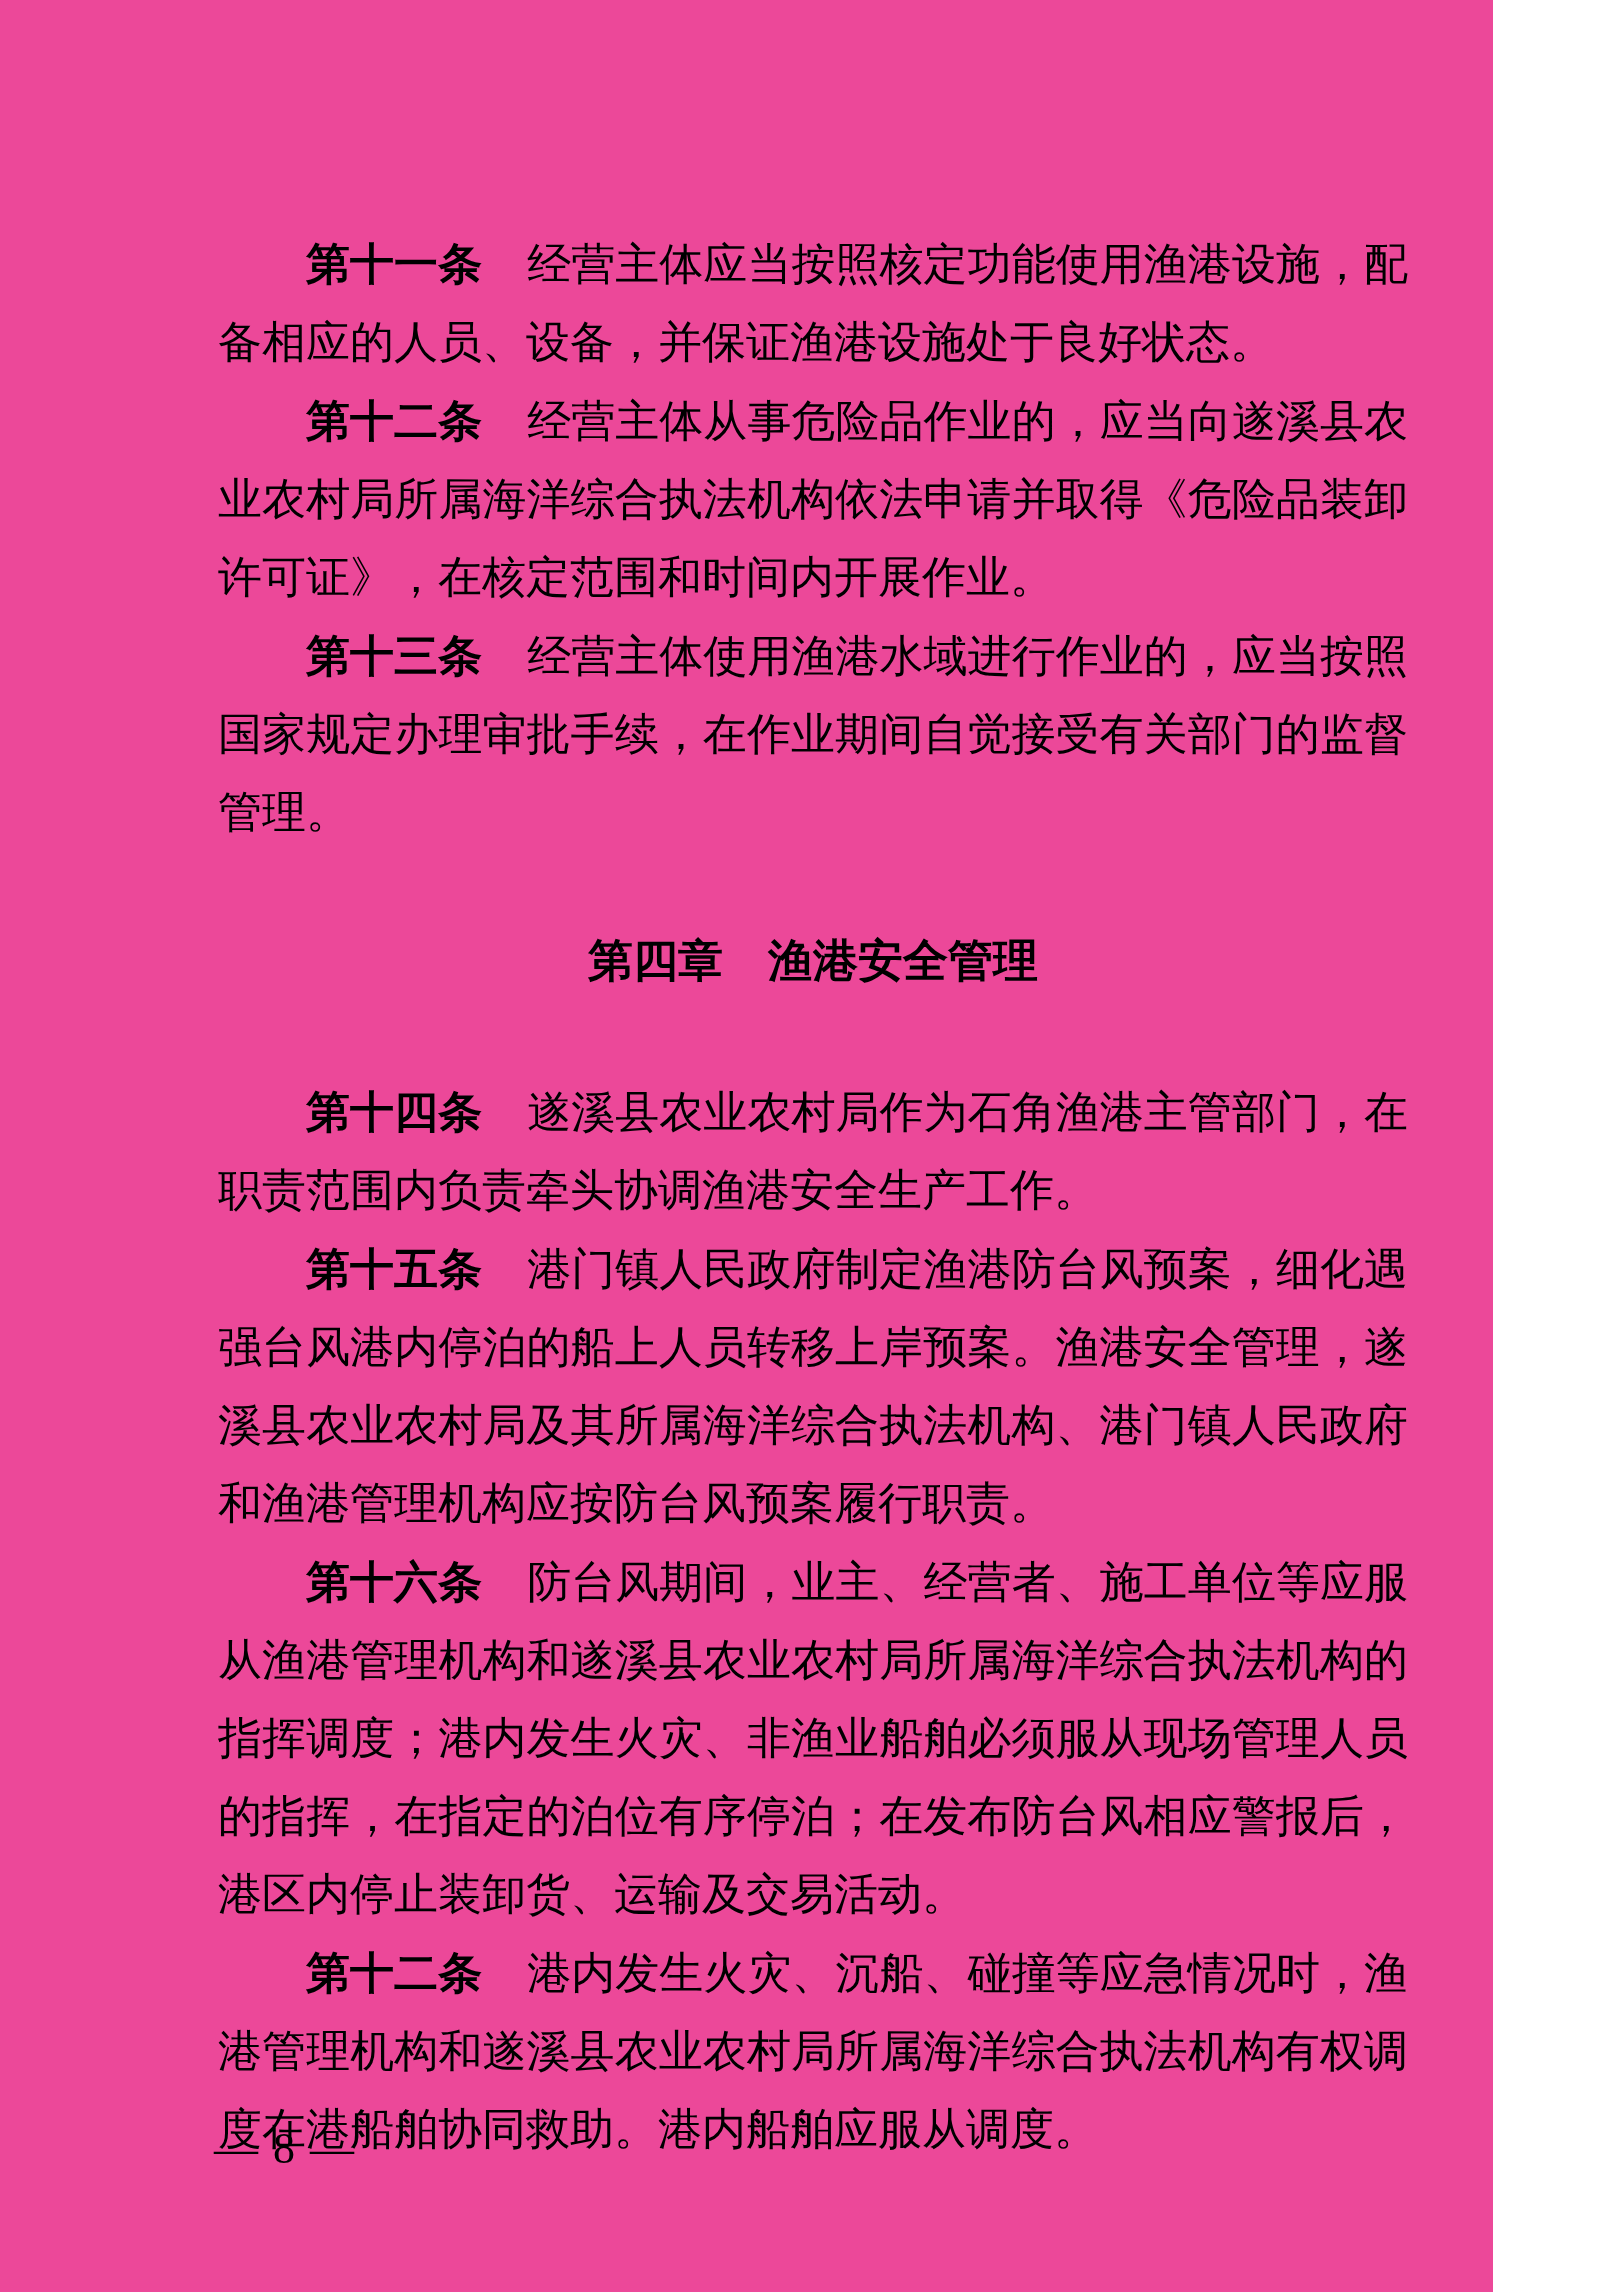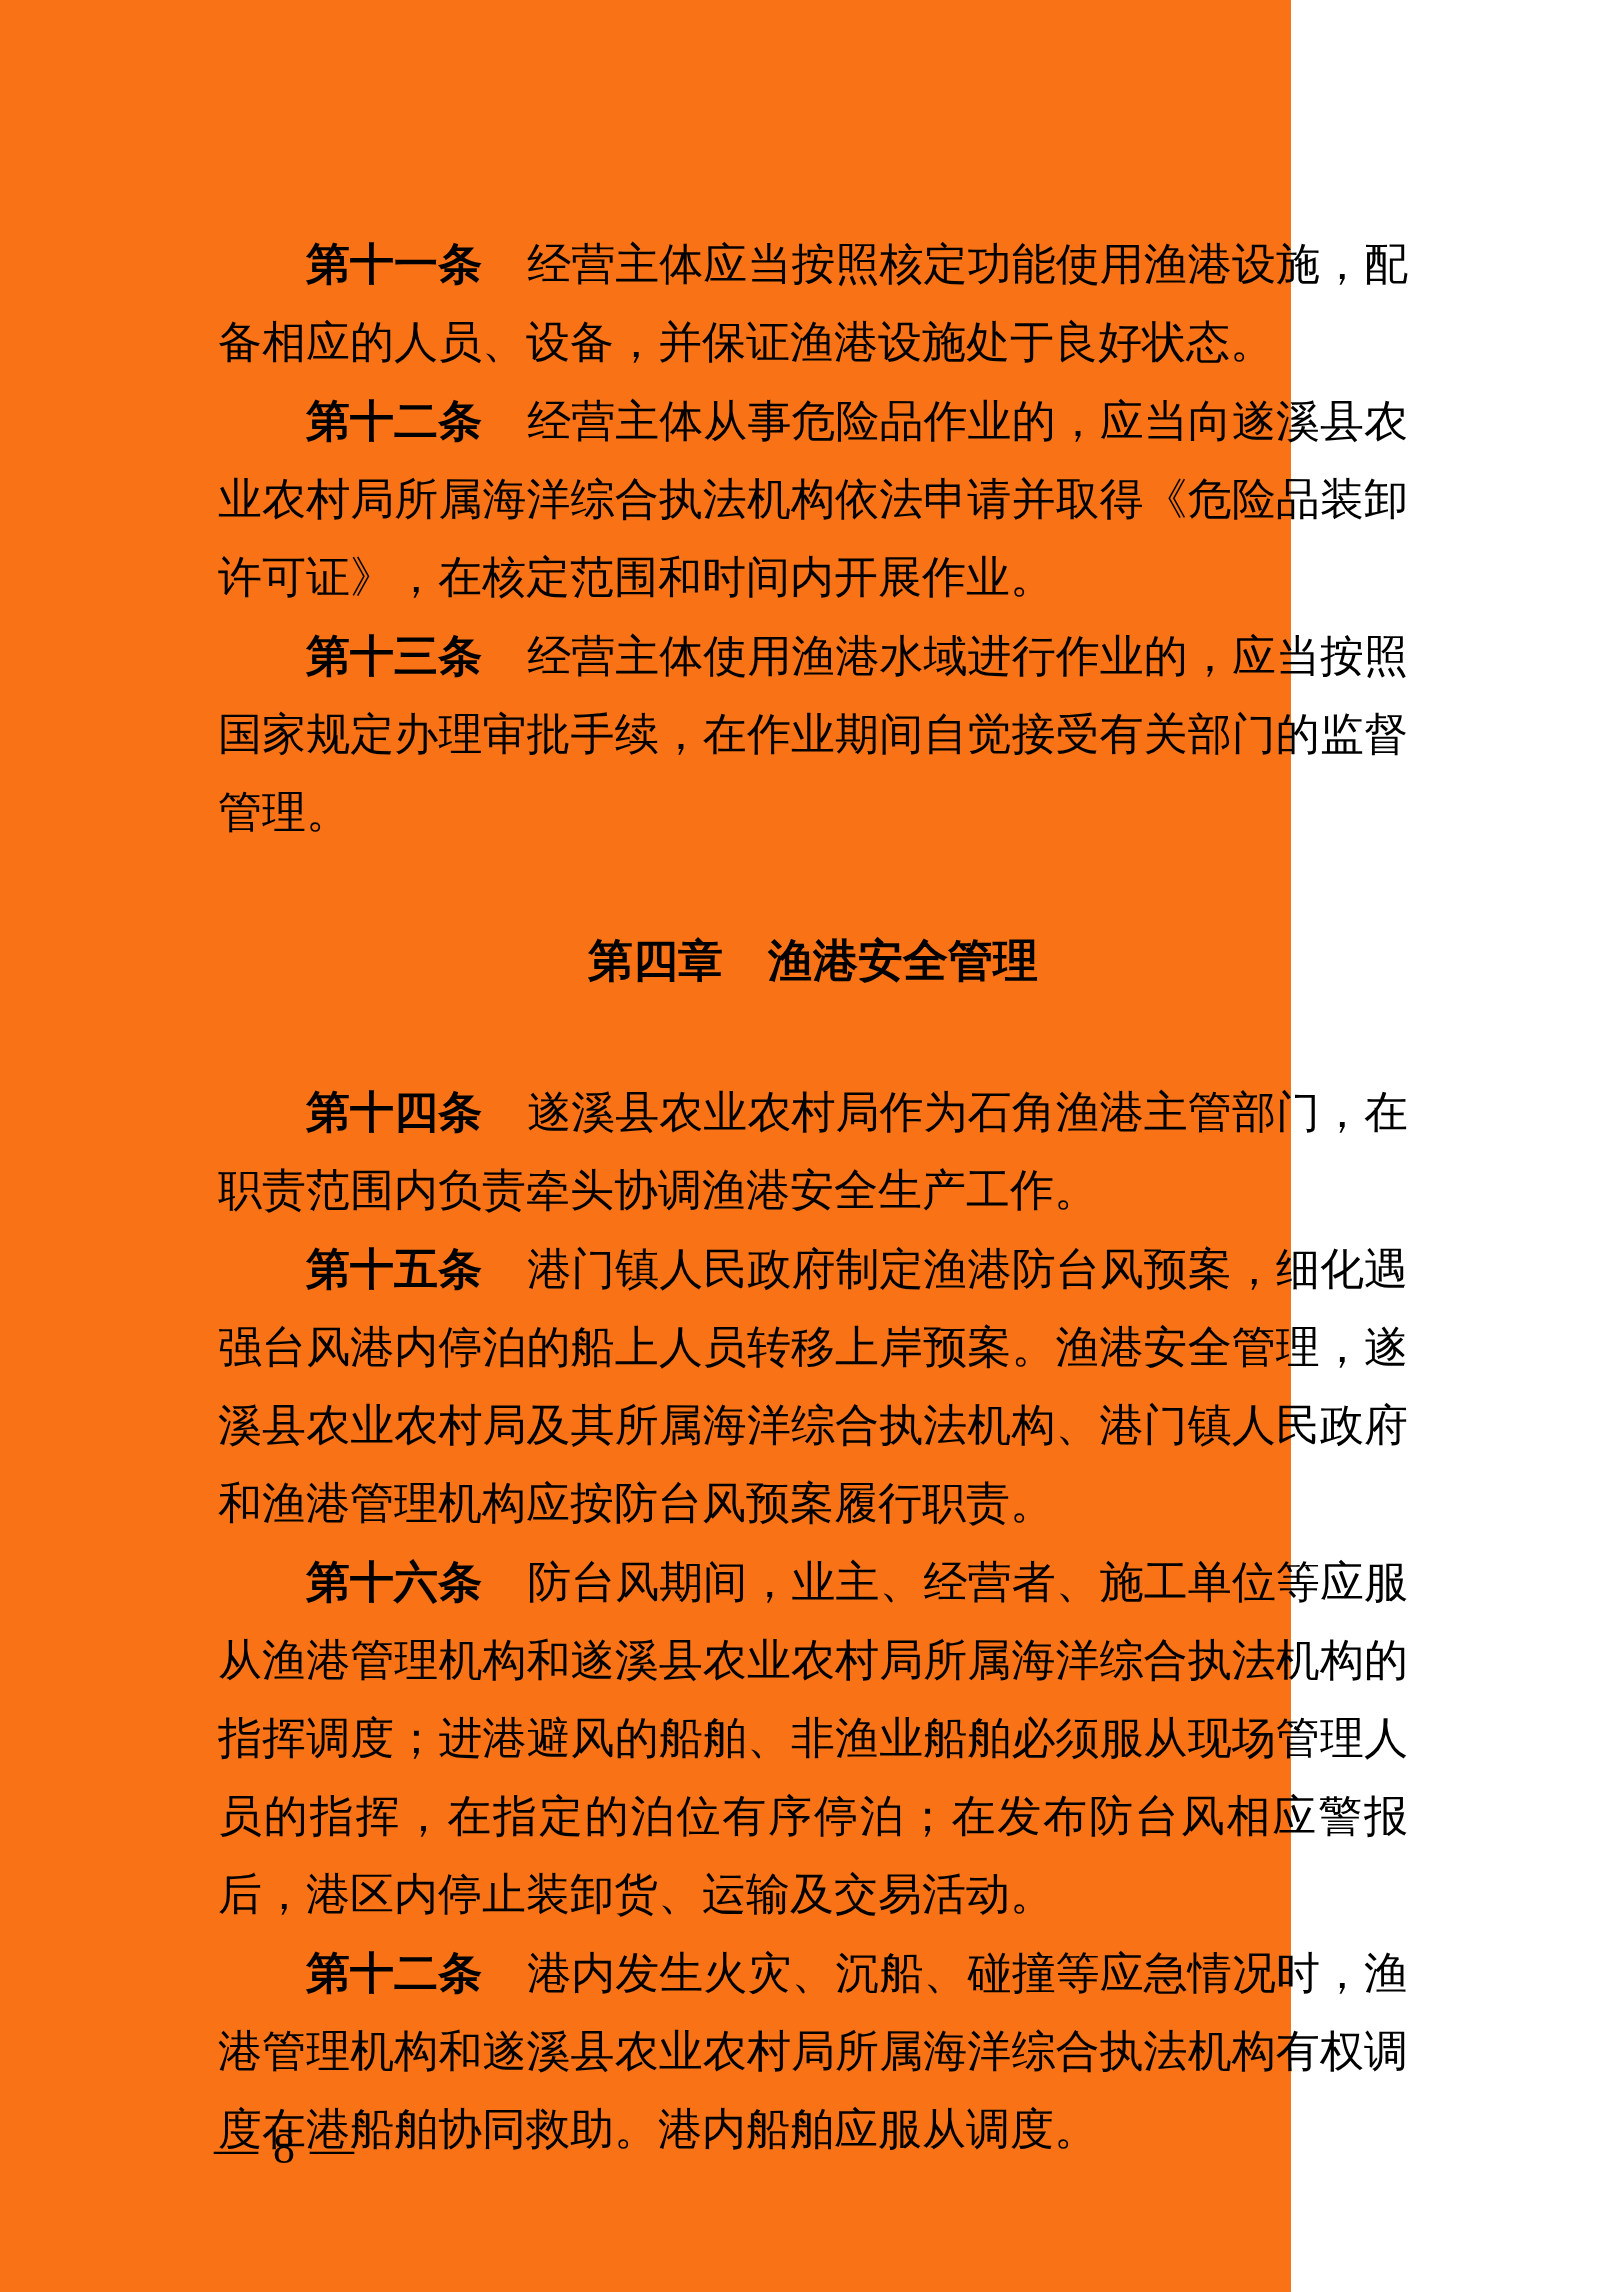--- a/index.html
+++ b/index.html
@@ -12,23 +12,23 @@
     height: 2293px;
     position: relative;
     overflow: hidden;
     font-family: "Liberation Serif", serif;
     color: #000000;
   }
   .page {
     position: absolute;
     left: 0;
     top: 0;
-    width: 1291px;
+    width: 1493px;
     height: 2293px;
-    background: #f97316;
+    background: #ec4899;
   }
   .content {
     position: absolute;
     left: 218px;
     top: 225px;
     width: 1190px;
   }
   .para {
     margin: 0;
     font-size: 44px;
@@ -72,21 +72,21 @@
     <p class="para"><span class="art-label">第十二条</span><span>经营主体从事危险品作业的，应当向遂溪县农业农村局所属海洋综合执法机构依法申请并取得《危险品装卸许可证》，在核定范围和时间内开展作业。</span></p>
 
     <p class="para"><span class="art-label">第十三条</span><span>经营主体使用渔港水域进行作业的，应当按照国家规定办理审批手续，在作业期间自觉接受有关部门的监督管理。</span></p>
 
     <h2 class="chapter">第四章　渔港安全管理</h2>
 
     <p class="para"><span class="art-label">第十四条</span><span>遂溪县农业农村局作为石角渔港主管部门，在职责范围内负责牵头协调渔港安全生产工作。</span></p>
 
     <p class="para"><span class="art-label">第十五条</span><span>港门镇人民政府制定渔港防台风预案，细化遇强台风港内停泊的船上人员转移上岸预案。渔港安全管理，遂溪县农业农村局及其所属海洋综合执法机构、港门镇人民政府和渔港管理机构应按防台风预案履行职责。</span></p>
 
-    <p class="para"><span class="art-label">第十六条</span><span>防台风期间，业主、经营者、施工单位等应服从渔港管理机构和遂溪县农业农村局所属海洋综合执法机构的指挥调度；进港避风的船舶、非渔业船舶必须服从现场管理人员的指挥，在指定的泊位有序停泊；在发布防台风相应警报后，港区内停止装卸货、运输及交易活动。</span></p>
+    <p class="para"><span class="art-label">第十六条</span><span>防台风期间，业主、经营者、施工单位等应服从渔港管理机构和遂溪县农业农村局所属海洋综合执法机构的指挥调度；港内发生火灾、非渔业船舶必须服从现场管理人员的指挥，在指定的泊位有序停泊；在发布防台风相应警报后，港区内停止装卸货、运输及交易活动。</span></p>
 
     <p class="para"><span class="art-label">第十二条</span><span>港内发生火灾、沉船、碰撞等应急情况时，渔港管理机构和遂溪县农业农村局所属海洋综合执法机构有权调度在港船舶协同救助。港内船舶应服从调度。</span></p>
 
   </div>
 
   <div class="footer">— 8 —</div>
 </div>
 
 
 </body></html>

